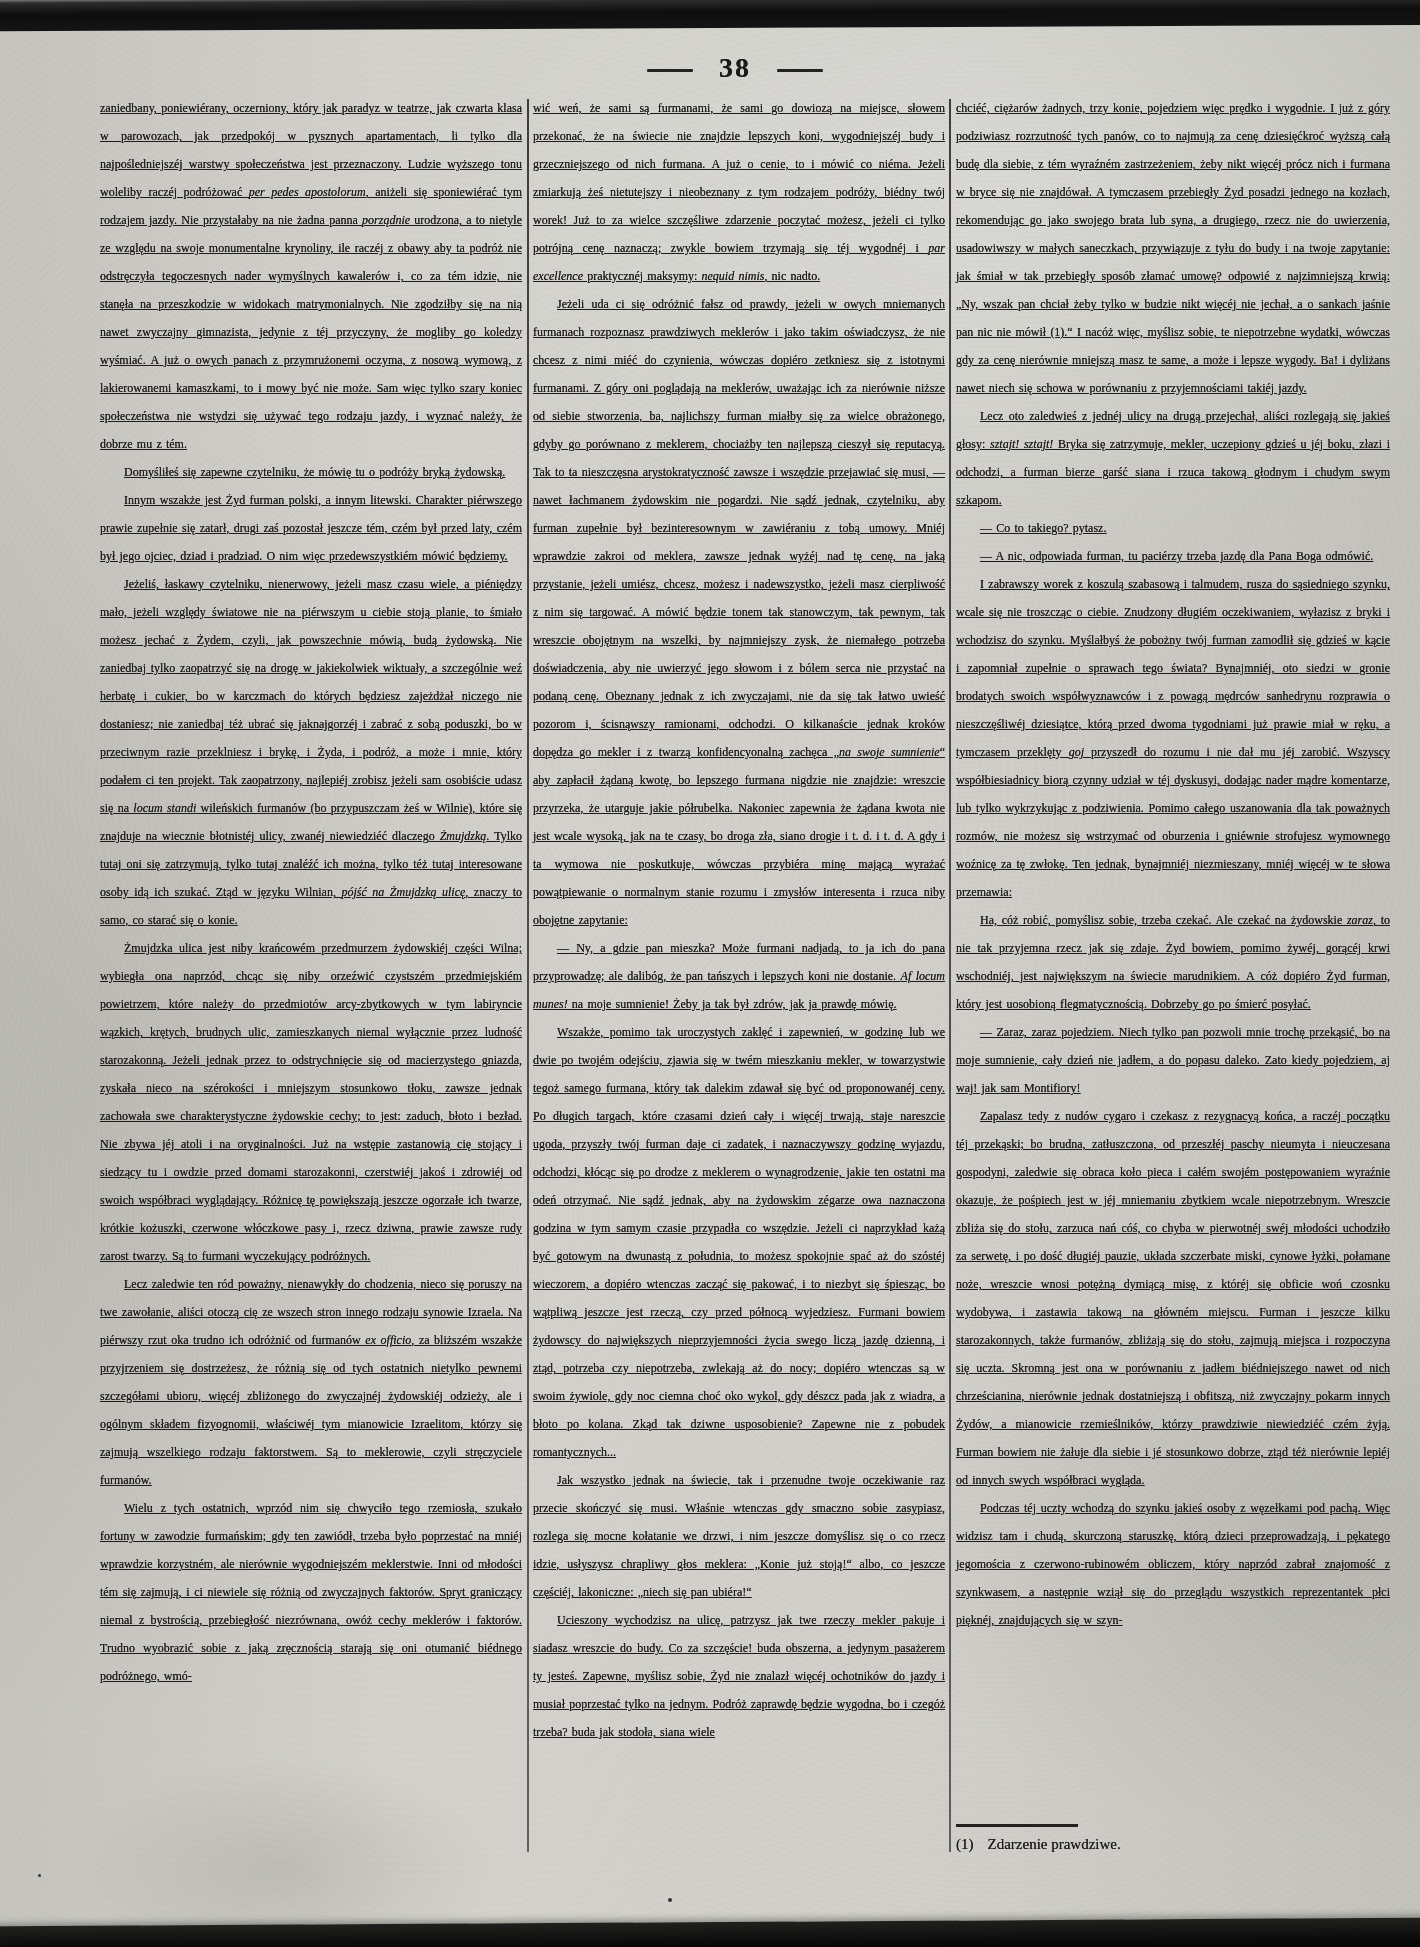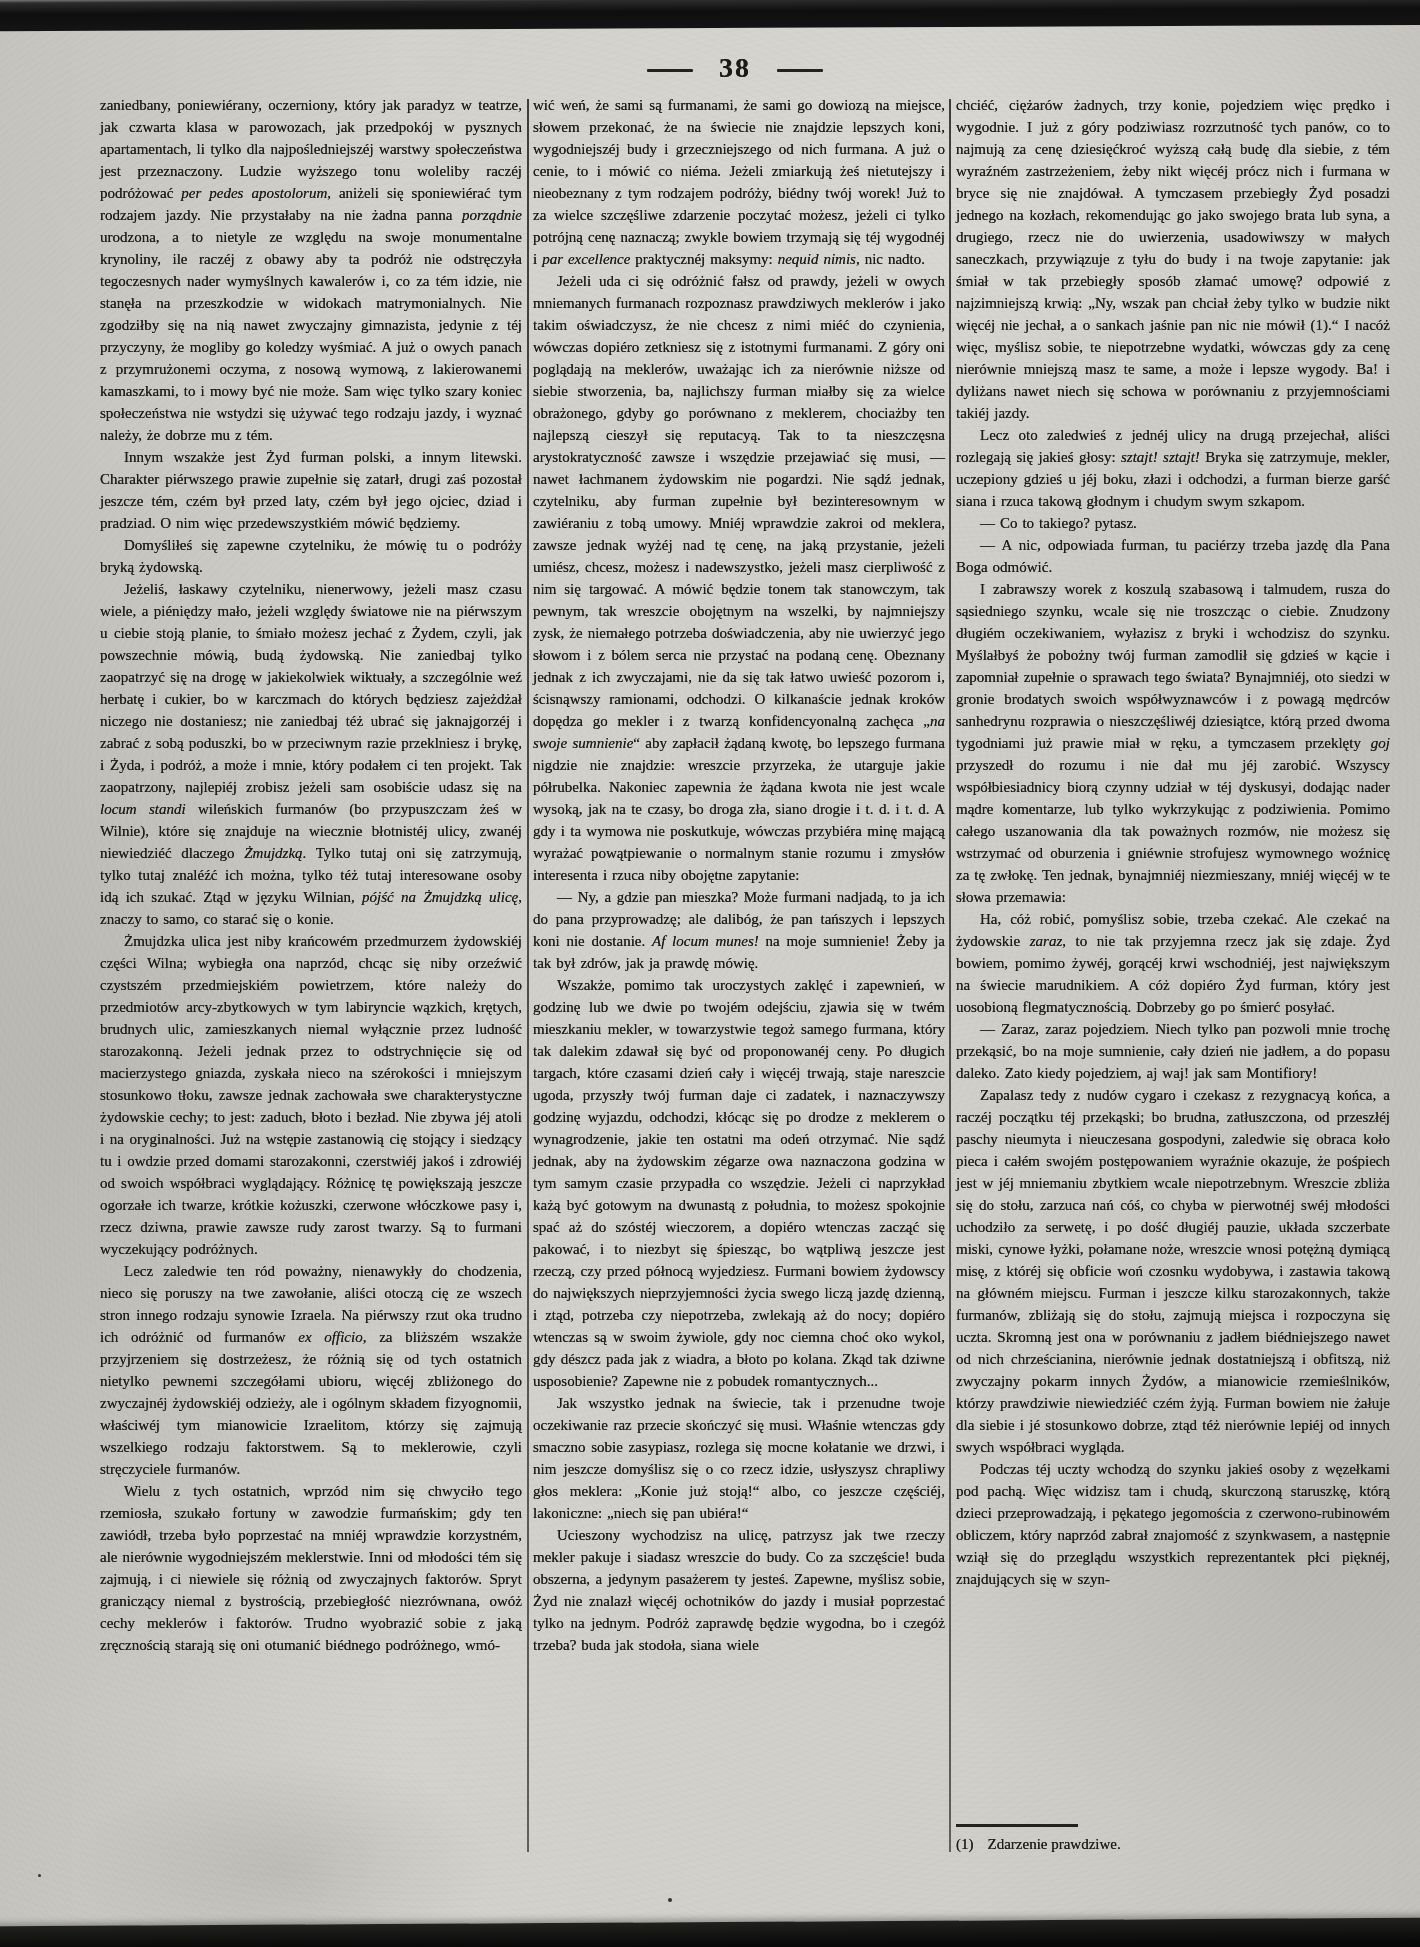--- a/index.html
+++ b/index.html
@@ -45,23 +45,24 @@
   .header-dash {
     width: 46px; height: 3px; background: #23221f; border-radius: 1px; margin-top: 4px;
   }
   .page-num {
     font-size: 28px; font-weight: 700; letter-spacing: 2px; color: #1b1a18;
     text-shadow: 0 0 0.5px rgba(20,20,20,0.8);
   }
   .col {
     position: absolute; top: 94px;
     text-align: justify;
-    font-size: 15px; line-height: 22px;
+    font-size: 12px; line-height: 28px;
     word-spacing: 1.2px;
     text-shadow: 0 0 0.4px rgba(25,23,20,0.85);
+    text-decoration: underline;
   }
   .col-1 { left: 100px; width: 422px; }
   .col-2 { left: 533px; width: 412px; }
   .col-3 { left: 956px; width: 434px; }
   .para { margin: 0; text-indent: 24px; }
   .para.noindent { text-indent: 0; }
   .col-rule {
     position: absolute; top: 99px; width: 1.5px; height: 1753px;
     background: linear-gradient(180deg, rgba(35,34,31,0.85), rgba(35,34,31,0.65));
   }
@@ -92,22 +93,22 @@
   <div class="scan-band-top"></div>
 
   <div class="page-header">
     <span class="header-dash"></span>
     <span class="page-num">38</span>
     <span class="header-dash"></span>
   </div>
 
   <div class="col col-1">
       <p class="para noindent">zaniedbany, poniewiérany, oczerniony, który jak paradyz w teatrze, jak czwarta klasa w parowozach, jak przedpokój w pysznych apartamentach, li tylko dla najpośledniejszéj warstwy społeczeństwa jest przeznaczony. Ludzie wyższego tonu woleliby raczéj podróżować <i>per pedes apostolorum</i>, aniżeli się sponiewiérać tym rodzajem jazdy. Nie przystałaby na nie żadna panna <i>porządnie</i> urodzona, a to nietyle ze względu na swoje monumentalne krynoliny, ile raczéj z obawy aby ta podróż nie odstręczyła tegoczesnych nader wymyślnych kawalerów i, co za tém idzie, nie stanęła na przeszkodzie w widokach matrymonialnych. Nie zgodziłby się na nią nawet zwyczajny gimnazista, jedynie z téj przyczyny, że mogliby go koledzy wyśmiać. A już o owych panach z przymrużonemi oczyma, z nosową wymową, z lakierowanemi kamaszkami, to i mowy być nie może. Sam więc tylko szary koniec społeczeństwa nie wstydzi się używać tego rodzaju jazdy, i wyznać należy, że dobrze mu z tém.</p>
+      <p class="para">Domyśliłeś się zapewne czytelniku, że mówię tu o podróży bryką żydowską.</p>
       <p class="para">Innym wszakże jest Żyd furman polski, a innym litewski. Charakter piérwszego prawie zupełnie się zatarł, drugi zaś pozostał jeszcze tém, czém był przed laty, czém był jego ojciec, dziad i pradziad. O nim więc przedewszystkiém mówić będziemy.</p>
-      <p class="para">Domyśliłeś się zapewne czytelniku, że mówię tu o podróży bryką żydowską.</p>
       <p class="para">Jeżeliś, łaskawy czytelniku, nienerwowy, jeżeli masz czasu wiele, a piéniędzy mało, jeżeli względy światowe nie na piérwszym u ciebie stoją planie, to śmiało możesz jechać z Żydem, czyli, jak powszechnie mówią, budą żydowską. Nie zaniedbaj tylko zaopatrzyć się na drogę w jakiekolwiek wiktuały, a szczególnie weź herbatę i cukier, bo w karczmach do których będziesz zajeżdżał niczego nie dostaniesz; nie zaniedbaj téż ubrać się jaknajgorzéj i zabrać z sobą poduszki, bo w przeciwnym razie przeklniesz i brykę, i Żyda, i podróż, a może i mnie, który podałem ci ten projekt. Tak zaopatrzony, najlepiéj zrobisz jeżeli sam osobiście udasz się na <i>locum standi</i> wileńskich furmanów (bo przypuszczam żeś w Wilnie), które się znajduje na wiecznie błotnistéj ulicy, zwanéj niewiedziéć dlaczego <i>Żmujdzką</i>. Tylko tutaj oni się zatrzymują, tylko tutaj znaléźć ich można, tylko téż tutaj interesowane osoby idą ich szukać. Ztąd w języku Wilnian, <i>pójść na Żmujdzką ulicę</i>, znaczy to samo, co starać się o konie.</p>
       <p class="para">Żmujdzka ulica jest niby krańcowém przedmurzem żydowskiéj części Wilna; wybiegła ona naprzód, chcąc się niby orzeźwić czystszém przedmiejskiém powietrzem, które należy do przedmiotów arcy-zbytkowych w tym labiryncie wązkich, krętych, brudnych ulic, zamieszkanych niemal wyłącznie przez ludność starozakonną. Jeżeli jednak przez to odstrychnięcie się od macierzystego gniazda, zyskała nieco na szérokości i mniejszym stosunkowo tłoku, zawsze jednak zachowała swe charakterystyczne żydowskie cechy; to jest: zaduch, błoto i bezład. Nie zbywa jéj atoli i na oryginalności. Już na wstępie zastanowią cię stojący i siedzący tu i owdzie przed domami starozakonni, czerstwiéj jakoś i zdrowiéj od swoich współbraci wyglądający. Różnicę tę powiększają jeszcze ogorzałe ich twarze, krótkie kożuszki, czerwone włóczkowe pasy i, rzecz dziwna, prawie zawsze rudy zarost twarzy. Są to furmani wyczekujący podróżnych.</p>
       <p class="para">Lecz zaledwie ten ród poważny, nienawykły do chodzenia, nieco się poruszy na twe zawołanie, aliści otoczą cię ze wszech stron innego rodzaju synowie Izraela. Na piérwszy rzut oka trudno ich odróżnić od furmanów <i>ex officio</i>, za bliższém wszakże przyjrzeniem się dostrzeżesz, że różnią się od tych ostatnich nietylko pewnemi szczegółami ubioru, więcéj zbliżonego do zwyczajnéj żydowskiéj odzieży, ale i ogólnym składem fizyognomii, właściwéj tym mianowicie Izraelitom, którzy się zajmują wszelkiego rodzaju faktorstwem. Są to meklerowie, czyli stręczyciele furmanów.</p>
       <p class="para">Wielu z tych ostatnich, wprzód nim się chwyciło tego rzemiosła, szukało fortuny w zawodzie furmańskim; gdy ten zawiódł, trzeba było poprzestać na mniéj wprawdzie korzystném, ale nierównie wygodniejszém meklerstwie. Inni od młodości tém się zajmują, i ci niewiele się różnią od zwyczajnych faktorów. Spryt graniczący niemal z bystrością, przebiegłość niezrównana, owóż cechy meklerów i faktorów. Trudno wyobrazić sobie z jaką zręcznością starają się oni otumanić biédnego podróżnego, wmó-</p>
     </div>
 
   <div class="col-rule col-rule-1"></div>
 
   <div class="col col-2">
       <p class="para noindent">wić weń, że sami są furmanami, że sami go dowiozą na miejsce, słowem przekonać, że na świecie nie znajdzie lepszych koni, wygodniejszéj budy i grzeczniejszego od nich furmana. A już o cenie, to i mówić co niéma. Jeżeli zmiarkują żeś nietutejszy i nieobeznany z tym rodzajem podróży, biédny twój worek! Już to za wielce szczęśliwe zdarzenie poczytać możesz, jeżeli ci tylko potrójną cenę naznaczą; zwykle bowiem trzymają się téj wygodnéj i <i>par excellence</i> praktycznéj maksymy: <i>nequid nimis</i>, nic nadto.</p>

